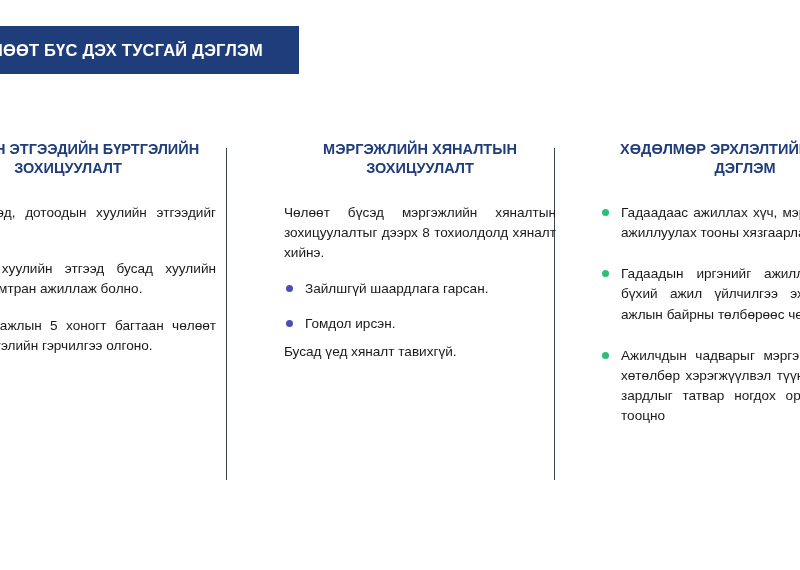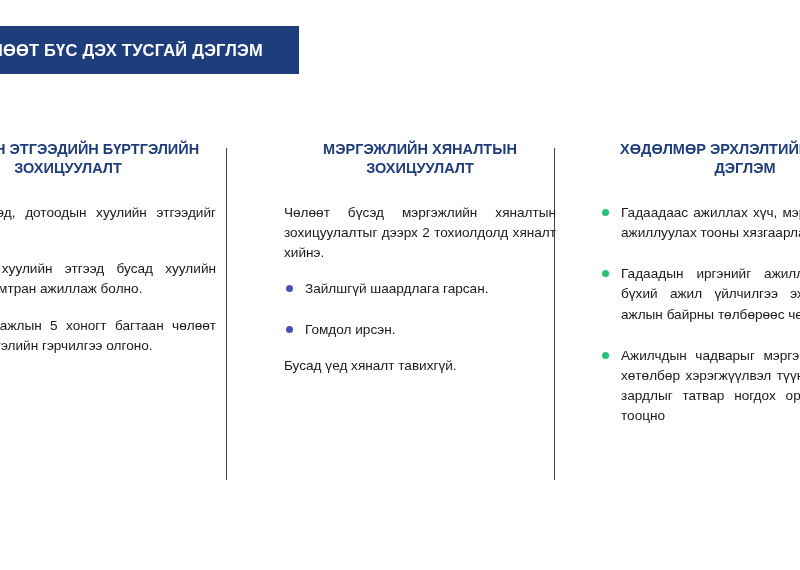--- a/index.html
+++ b/index.html
@@ -87,27 +87,27 @@
 
   
   .bullets {
     list-style: none;
     margin: 0;
     padding: 0;
   }
   .bullet-item {
     position: relative;
     padding-left: 21px;
-    margin-bottom: 20px;
+    margin-bottom: 14px;
     color: #1a1a1a;
     font-size: 13.6px;
     line-height: 1.48;
     text-align: justify;
   }
-  .bullet-item:last-child { margin-bottom: 16px; }
+  .bullet-item:last-child { margin-bottom: 8px; }
   .bullet-dot {
     position: absolute;
     left: 2px;
     top: 6px;
     width: 7px;
     height: 7px;
     border-radius: 50%;
     display: block;
   }
   .dot-purple { background: #4A4FB5; }
@@ -149,21 +149,21 @@
 
       <p class="para">Бүртгэлтэй хуулийн этгээд бусад хуулийн этгээдтэй хамтран ажиллаж болно.</p>
 
       <p class="para last">Бүртгэлийн ажлын 5 хоногт багтаан чөлөөт бүсийн бүртгэлийн гэрчилгээ олгоно.</p>
     </div>
 
     <div class="col col-2">
       <div class="col-heading">МЭРГЭЖЛИЙН ХЯНАЛТЫН
 ЗОХИЦУУЛАЛТ</div>
 
-      <p class="para">Чөлөөт бүсэд мэргэжлийн хяналтын зохицуулалтыг дээрх 2 тохиолдолд хяналт хийнэ.</p>
+      <p class="para">Чөлөөт бүсэд мэргэжлийн хяналтын зохицуулалтыг дээрх 8 тохиолдолд хяналт хийнэ.</p>
 
       <ul class="bullets">
         <li class="bullet-item">
           <span class="bullet-dot dot-purple"></span>
           <span>Зайлшгүй шаардлага гарсан.</span>
         </li>
         <li class="bullet-item">
           <span class="bullet-dot dot-purple"></span>
           <span>Гомдол ирсэн.</span>
         </li>

